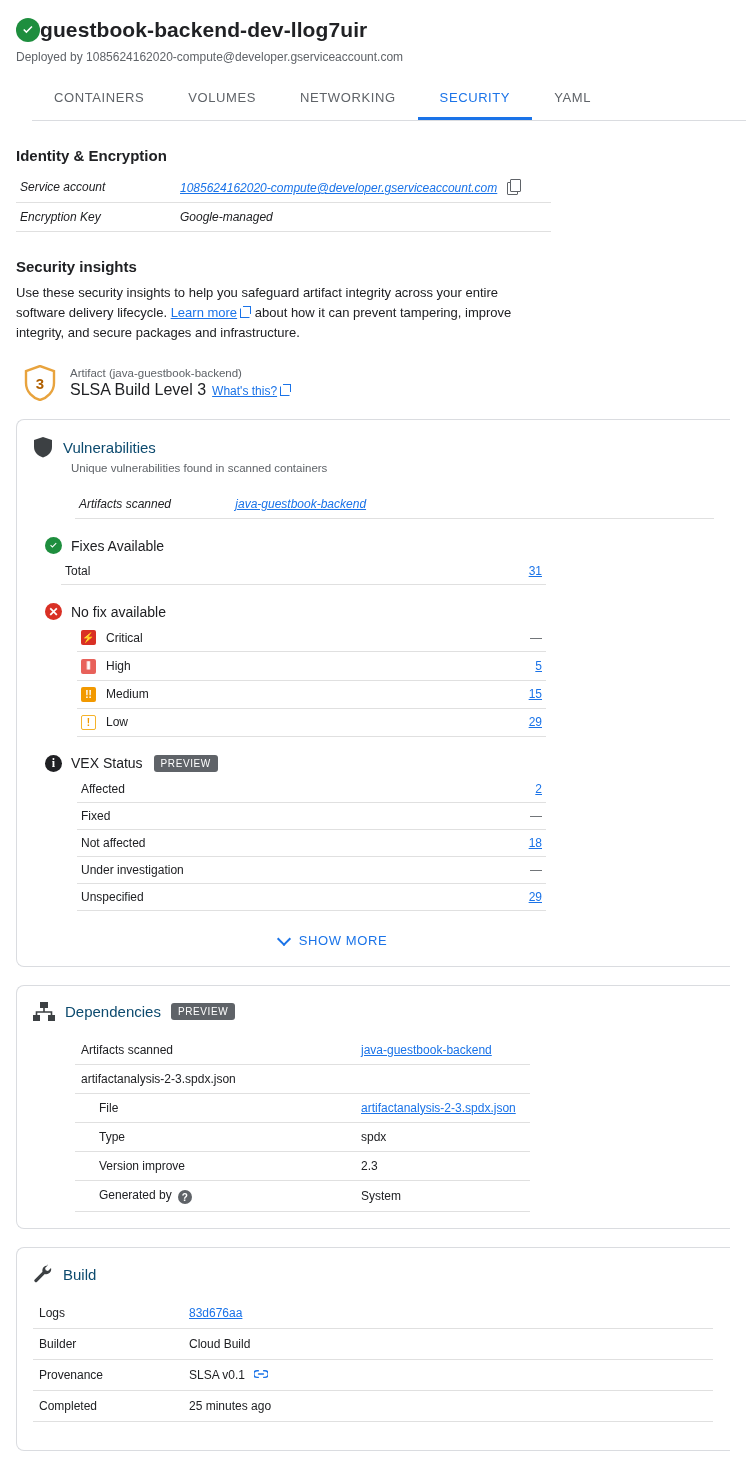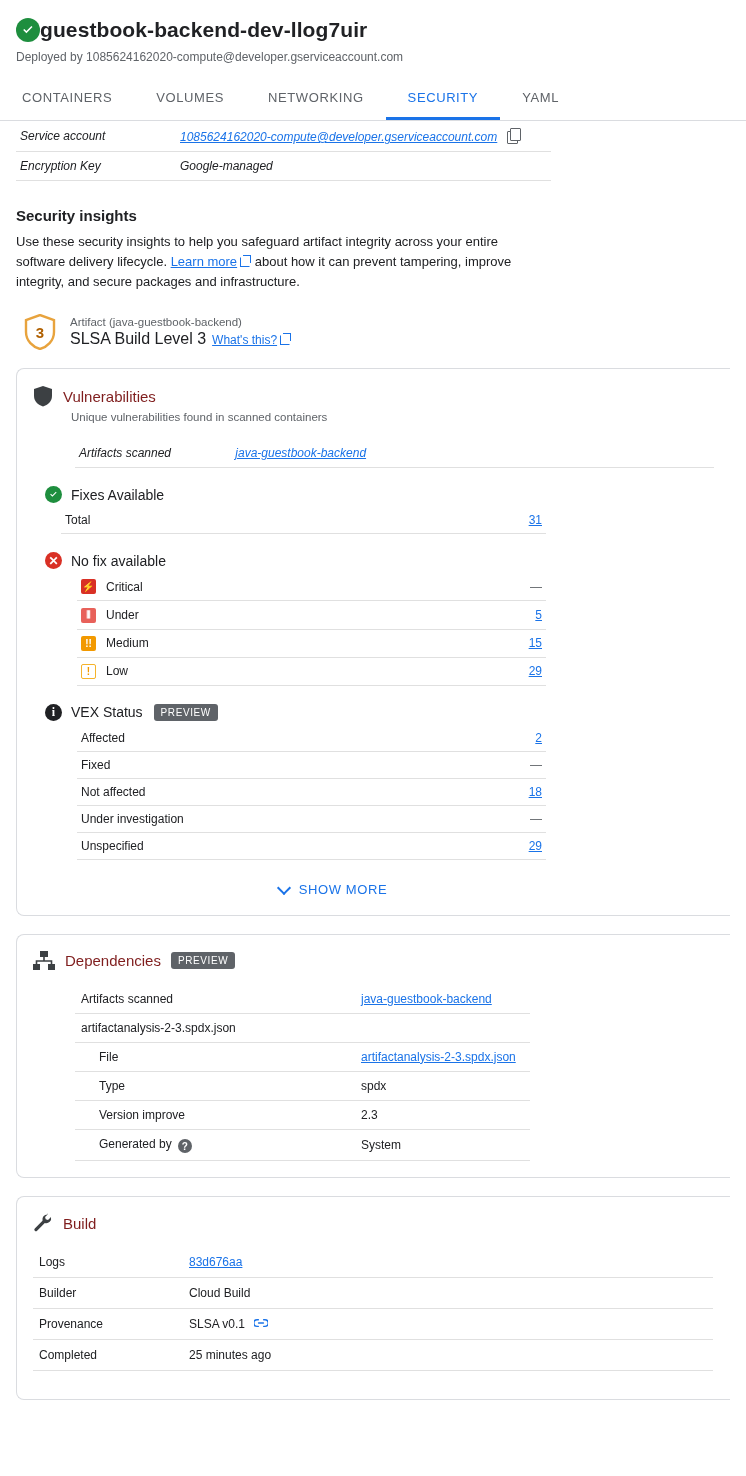--- a/index.html
+++ b/index.html
@@ -28,20 +28,21 @@
   .subtitle {
     margin-top: 8px; font-size: 12px; color: #5f6368;
   }
 
   
   .tabs {
     margin-top: 14px;
     display: flex; align-items: stretch;
     border-bottom: 1px solid #dadce0;
     font-size: 13px;
+    margin-left: 32px;
   }
   .tab {
     padding: 12px 22px 12px 22px;
     color: #5f6368; letter-spacing: 0.6px;
     cursor: pointer; white-space: nowrap;
     border-bottom: 3px solid transparent;
     text-transform: uppercase;
   }
   .tab.active { color: #1a73e8; border-bottom-color: #1a73e8; font-weight: 500; }
 
@@ -103,21 +104,21 @@
   }
 
   
   .card {
     margin: 18px 16px 0 16px;
     border: 1px solid #dadce0; border-radius: 8px;
     background: #fff; padding: 16px 16px 16px 16px;
     border-right: none; border-radius: 8px 0 0 8px;
   }
   .card-head { display: flex; align-items: center; gap: 10px; }
-  .card-title { font-size: 15px; color: #7f1d1d; }
+  .card-title { font-size: 15px; color: #0c4a6e; }
   .card-sub { font-size: 11.5px; color: #5f6368; margin: 4px 0 0 38px; }
 
   .chip {
     display: inline-block; background: #5f6368; color: #fff;
     font-size: 10px; letter-spacing: .6px; padding: 3px 7px; border-radius: 3px;
     vertical-align: 2px; margin-left: 6px;
   }
 
   .sub-head { display: flex; align-items: center; gap: 9px; margin: 18px 0 4px 12px; }
   .sub-head .sh-label { font-size: 14px; color: #202124; }
@@ -189,20 +190,21 @@
 
   <div class="tabs">
     <div class="tab">CONTAINERS</div>
     <div class="tab">VOLUMES</div>
     <div class="tab">NETWORKING</div>
     <div class="tab active">SECURITY</div>
     <div class="tab">YAML</div>
   </div>
 
   <div class="section">
+    <div class="section-title">Identity &amp; Encryption</div>
     <table class="kv">
       <tbody>
           <tr>
         <td class="k" style="width:160px">Service account</td>
         <td class="v" style="width:375px">
           <a class="link ul" href="#">1085624162020-compute@developer.gserviceaccount.com</a>
           <span class="copy-icon"></span>
         </td>
       </tr>
       <tr>
@@ -288,21 +290,21 @@
             <span class="sev-ico sev-critical">⚡</span>
             <span>Critical</span>
           </span>
         </td>
         <td class="val dash" style="width:70px">—</td>
       </tr>
       <tr>
         <td>
           <span style="display:inline-flex;align-items:center;gap:10px;">
             <span class="sev-ico sev-high">⦀</span>
-            <span>Under</span>
+            <span>High</span>
           </span>
         </td>
         <td class="val"><a class="link ul" href="#">5</a></td>
       </tr>
       <tr>
         <td>
           <span style="display:inline-flex;align-items:center;gap:10px;">
             <span class="sev-ico sev-medium">!!</span>
             <span>Medium</span>
           </span>

